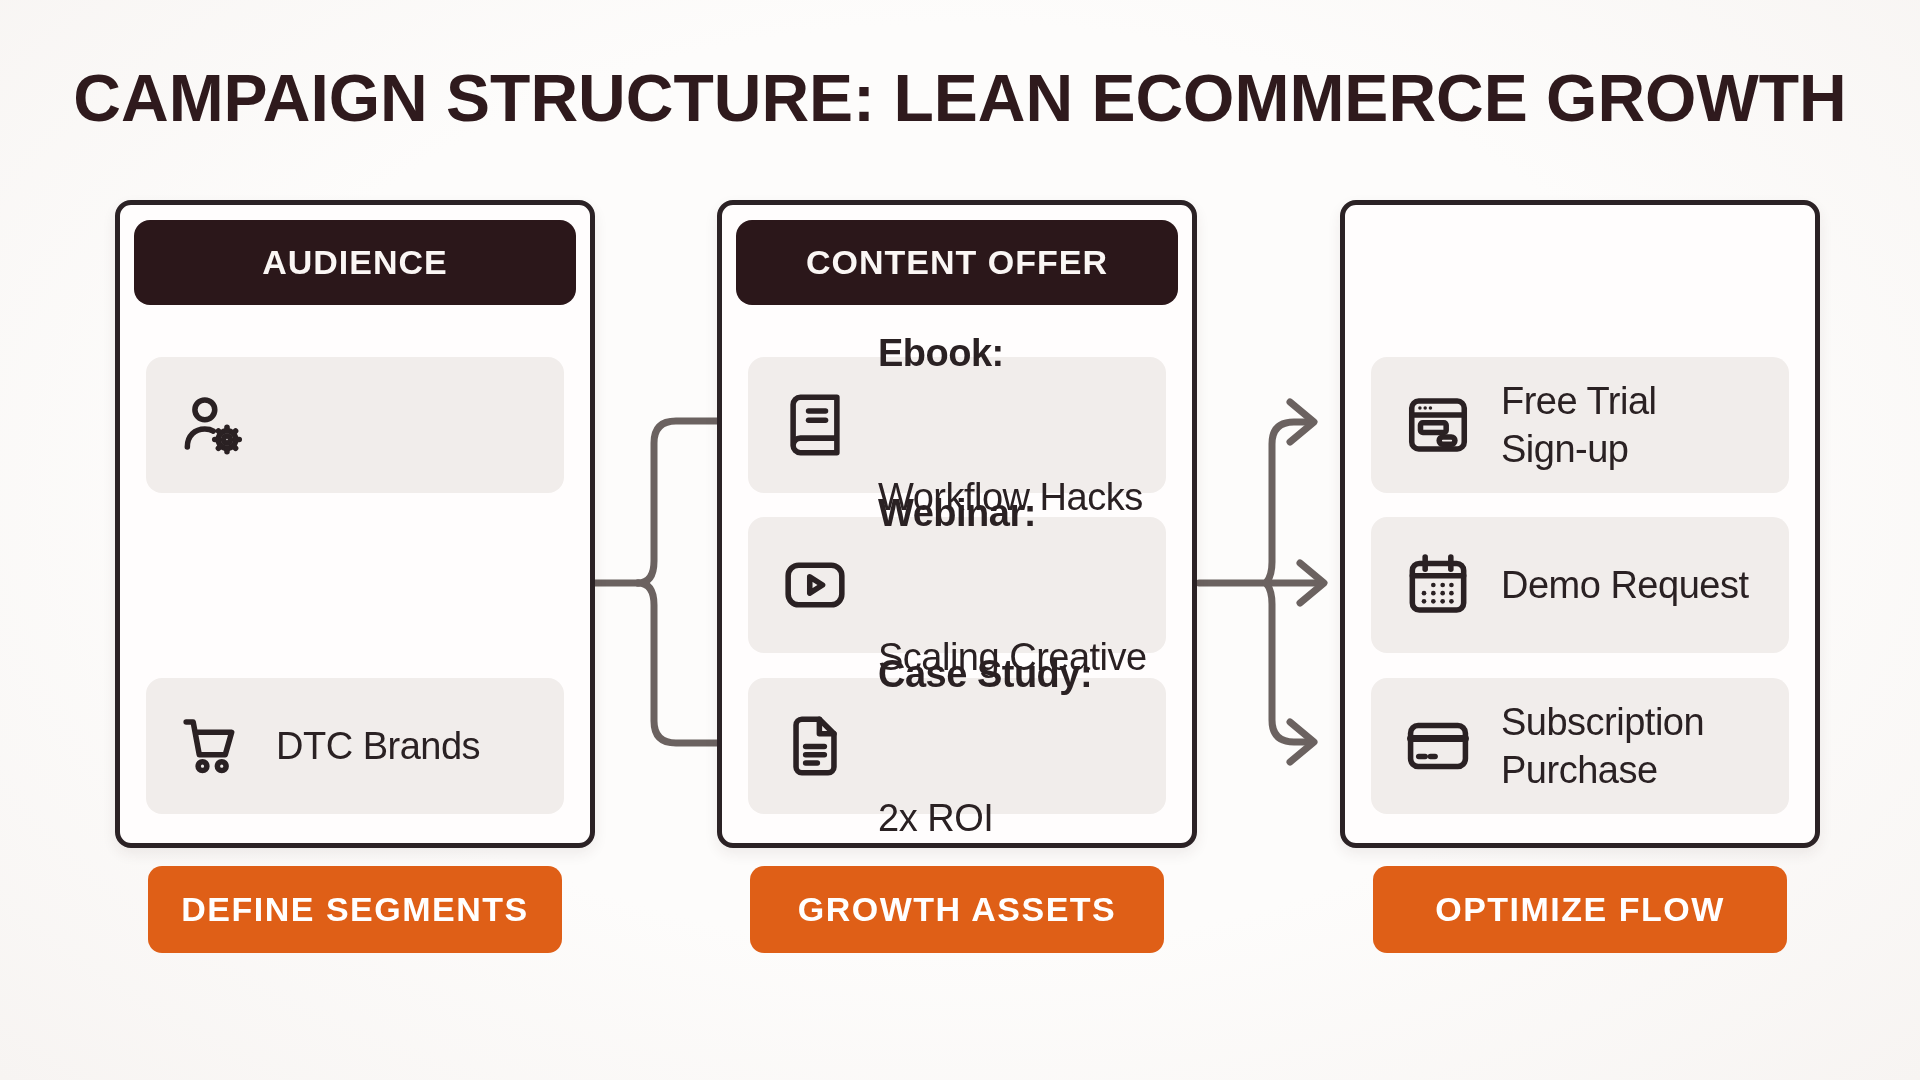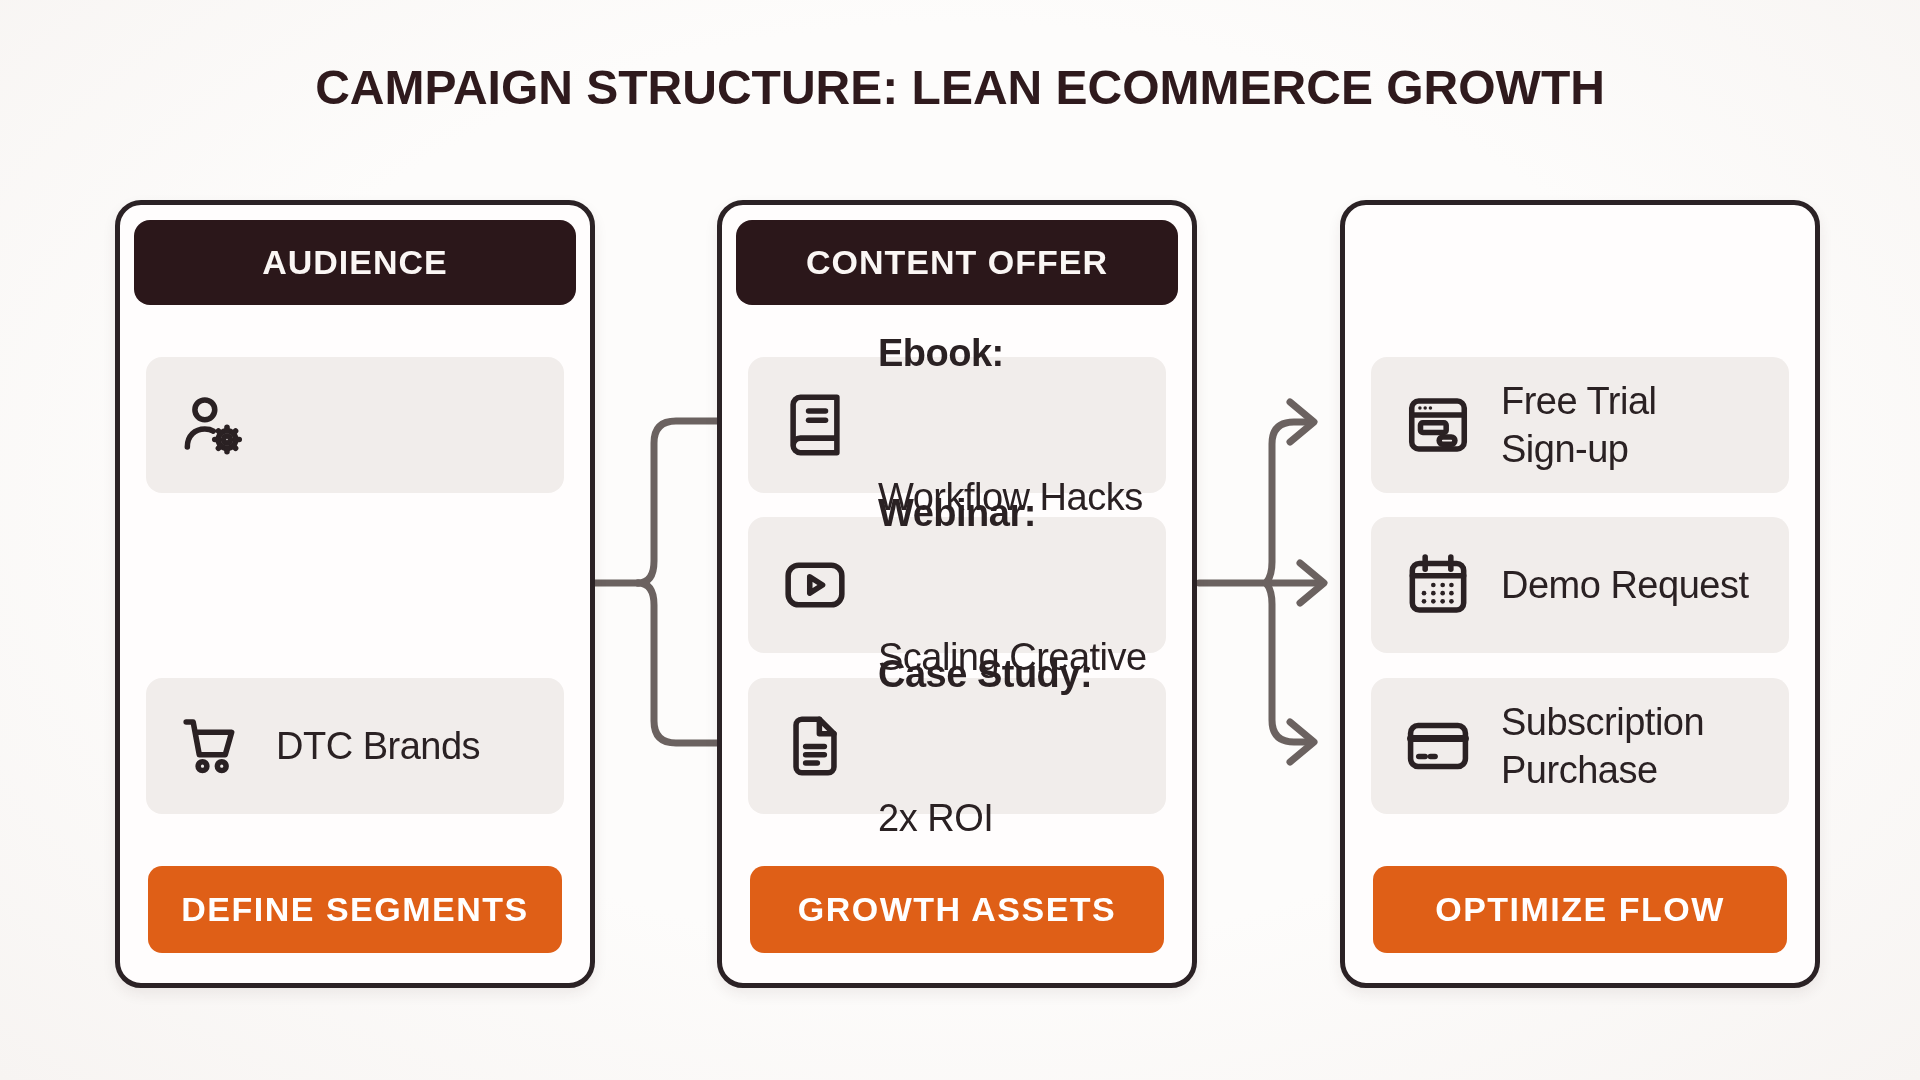--- a/index.html
+++ b/index.html
@@ -4,29 +4,29 @@
 <style>
   * { margin:0; padding:0; box-sizing:border-box; }
   html,body { width:1920px; height:1080px; }
   body {
     font-family:"Liberation Sans","DejaVu Sans",sans-serif;
     background:radial-gradient(ellipse at 50% 45%, #fdfcfb 55%, #f7f4f2 100%);
     position:relative; overflow:hidden; color:#2a2123;
   }
   .title {
     position:absolute; top:60px; left:0; width:1920px;
-    text-align:center; font-size:48px; font-weight:700;
+    text-align:center; font-size:66px; font-weight:700;
     color:#2f1a1d; letter-spacing:0px; white-space:nowrap;
   }
   .connectors { position:absolute; left:0; top:0; width:1920px; height:1080px; pointer-events:none; }
   .connectors path { stroke:#6b6260; stroke-width:7; fill:none; stroke-linecap:round; stroke-linejoin:round; }
 
   .card {
-    position:absolute; top:200px; width:480px; height:788px;
-    background:#fffdfd; border:5px solid #2b2225; border-radius:26px;
+    position:absolute; top:200px; width:480px; height:648px;
+    background:#fffdfd; border:5px solid #2b2225; border-radius:16px;
     box-shadow:0 6px 14px rgba(60,40,40,0.08);
   }
   .card.c1 { left:115px; }
   .card.c2 { left:717px; }
   .card.c3 { left:1340px; }
 
   .card-header {
     position:absolute; top:15px; left:14px; right:14px; height:85px;
     background:#2b171a; border-radius:16px;
     display:flex; align-items:center; justify-content:center;

